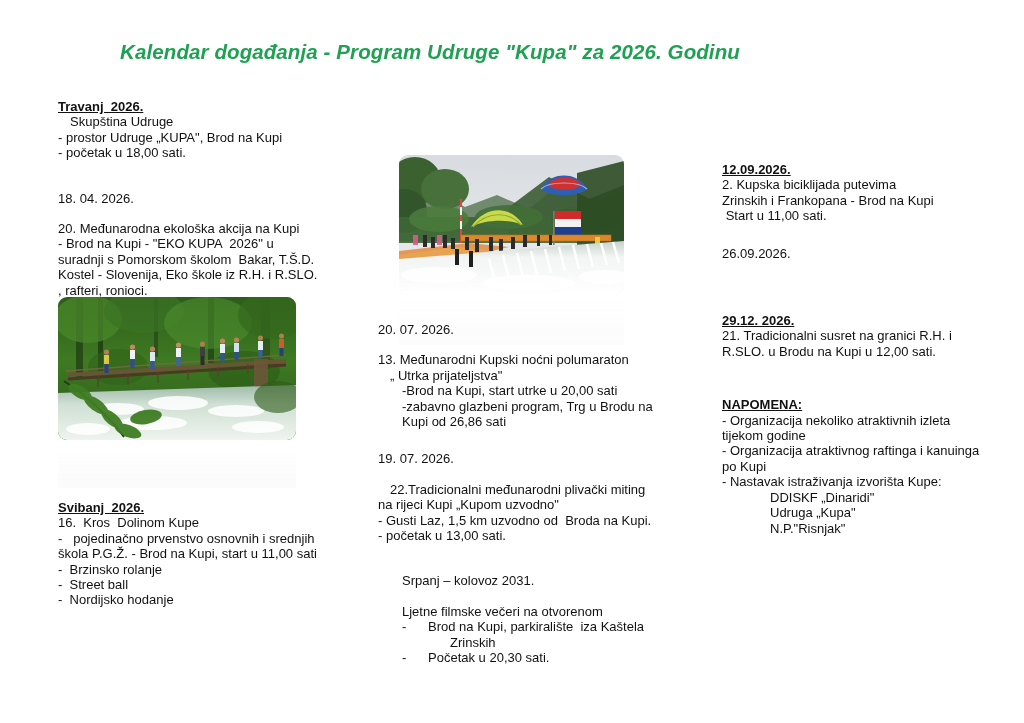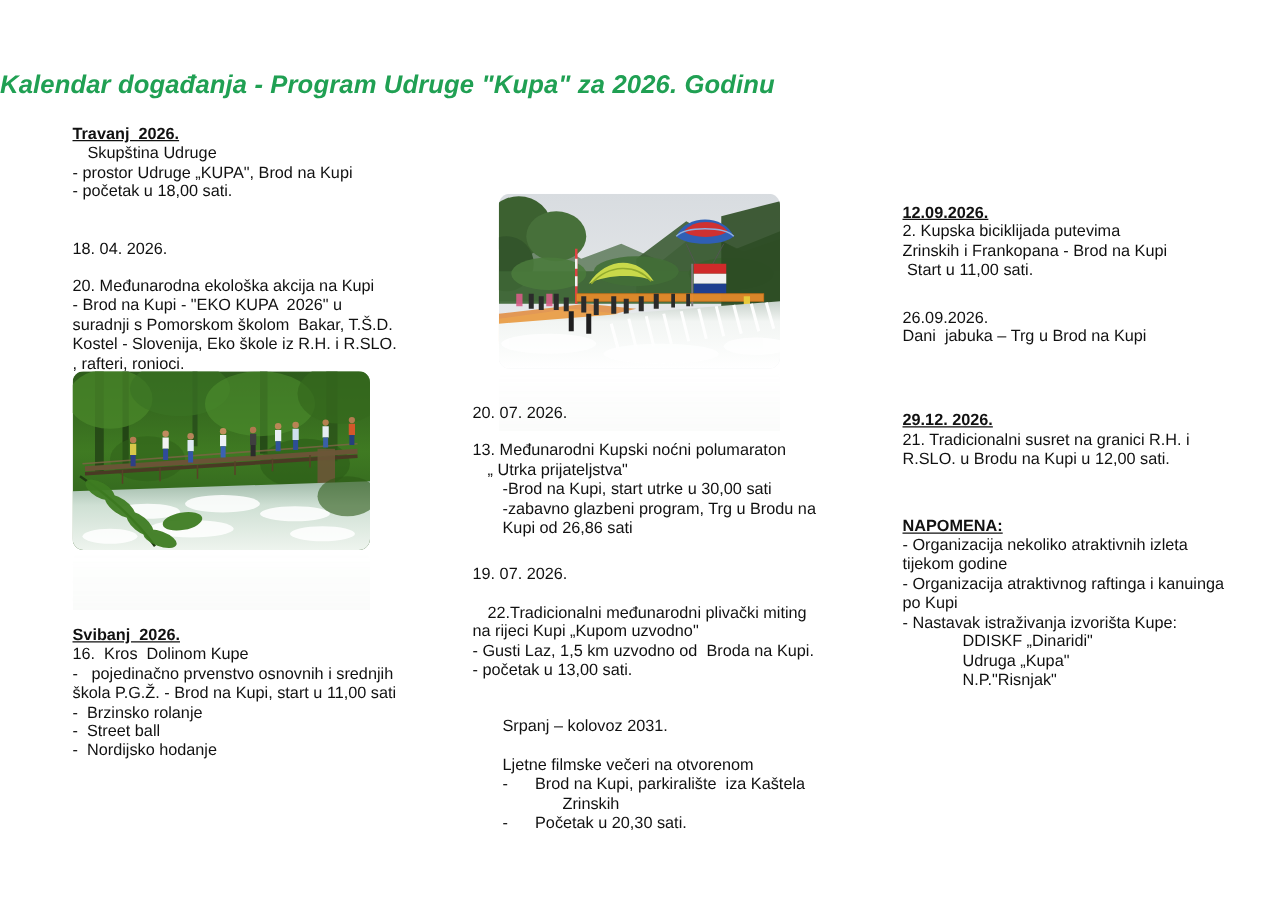--- a/index.html
+++ b/index.html
@@ -20,23 +20,23 @@
     left: 0; top: 0;
     width: 1024px;
     height: 723px;
     background: #ffffff;
   }
 
   
   .title {
     position: absolute;
     left: 0;
-    top: 56px;
+    top: 40px;
     width: 860px;
-    text-align: left;
+    text-align: center;
     font-size: 20.5px;
     font-weight: bold;
     font-style: italic;
     letter-spacing: 0.1px;
     color: #20a053;
     white-space: nowrap;
   }
 
   
   .col {
@@ -377,21 +377,21 @@
     </div>
   </div>
 
   <div class="col col-mid">
 
     <div class="blk">
       <div class="ln b">20. 07. 2026.</div>
       <div class="gap-m"></div>
       <div class="ln b">13. Međunarodni Kupski noćni polumaraton</div>
       <div class="ln b ind1">„ Utrka prijateljstva"</div>
-      <div class="ln ind2">-Brod na Kupi, start utrke u 30,00 sati</div>
+      <div class="ln ind2">-Brod na Kupi, start utrke u 20,00 sati</div>
       <div class="ln ind2">-zabavno glazbeni program, Trg u Brodu na</div>
       <div class="ln ind2">Kupi od 26,86 sati</div>
     </div>
 
     <div class="gap-l"></div>
 
     <div class="blk">
       <div class="ln b">19. 07. 2026.</div>
       <div class="gap-m"></div>
       <div class="ln b ind1">22.Tradicionalni međunarodni plivački miting</div>
@@ -422,21 +422,20 @@
       <div class="ln hdr">12.09.2026.</div>
       <div class="ln b">2. Kupska biciklijada putevima</div>
       <div class="ln"><span class="b">Zrinskih i Frankopana</span><span> - Brod na Kupi</span></div>
       <div class="ln"> Start u 11,00 sati.</div>
     </div>
 
     <div class="gap-l"></div>
 
     <div class="blk">
       <div class="ln b">26.09.2026.</div>
-      <div class="ln"><span class="b">Dani  jabuka</span><span> – Trg u Brod na Kupi</span></div>
     </div>
 
     <div class="gap-xl"></div>
     <div class="gap-l"></div>
 
     <div class="blk">
       <div class="ln hdr">29.12. 2026.</div>
       <div class="ln b">21. Tradicionalni susret na granici R.H. i</div>
       <div class="ln b">R.SLO. u Brodu na Kupi u 12,00 sati.</div>
     </div>

